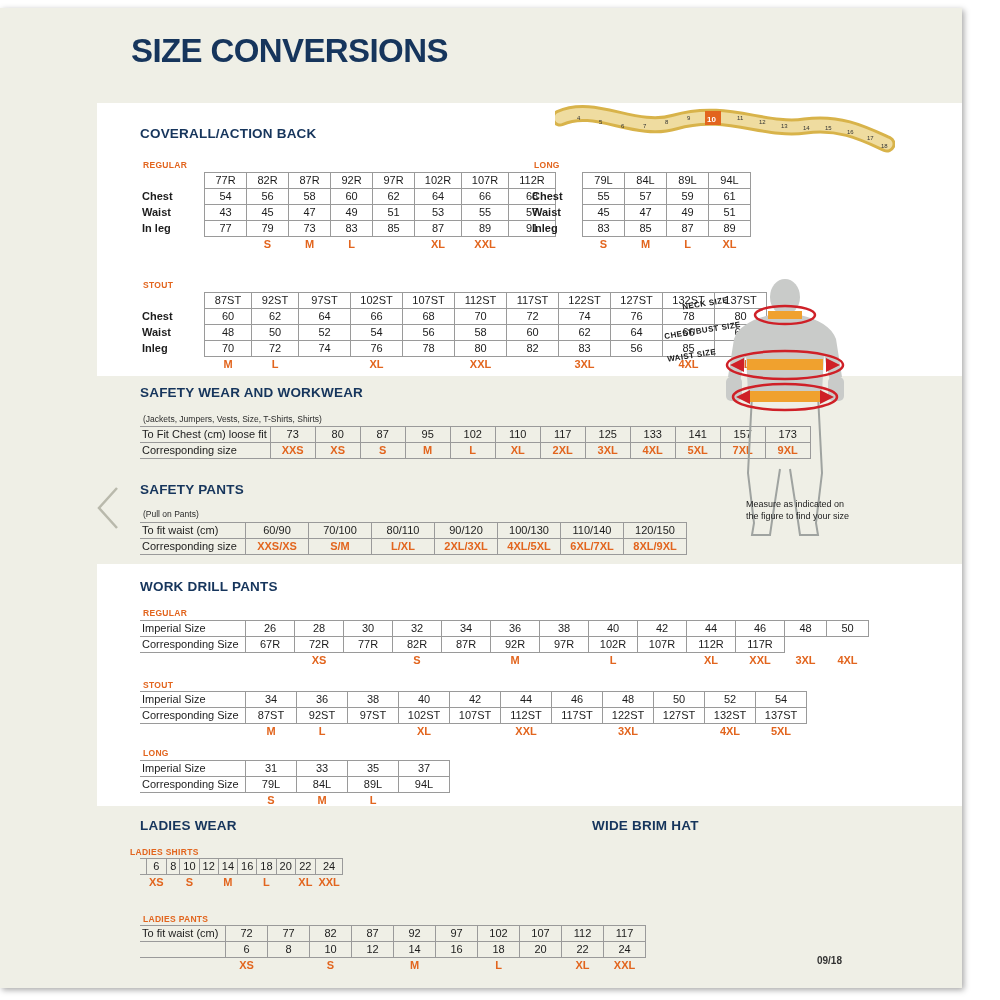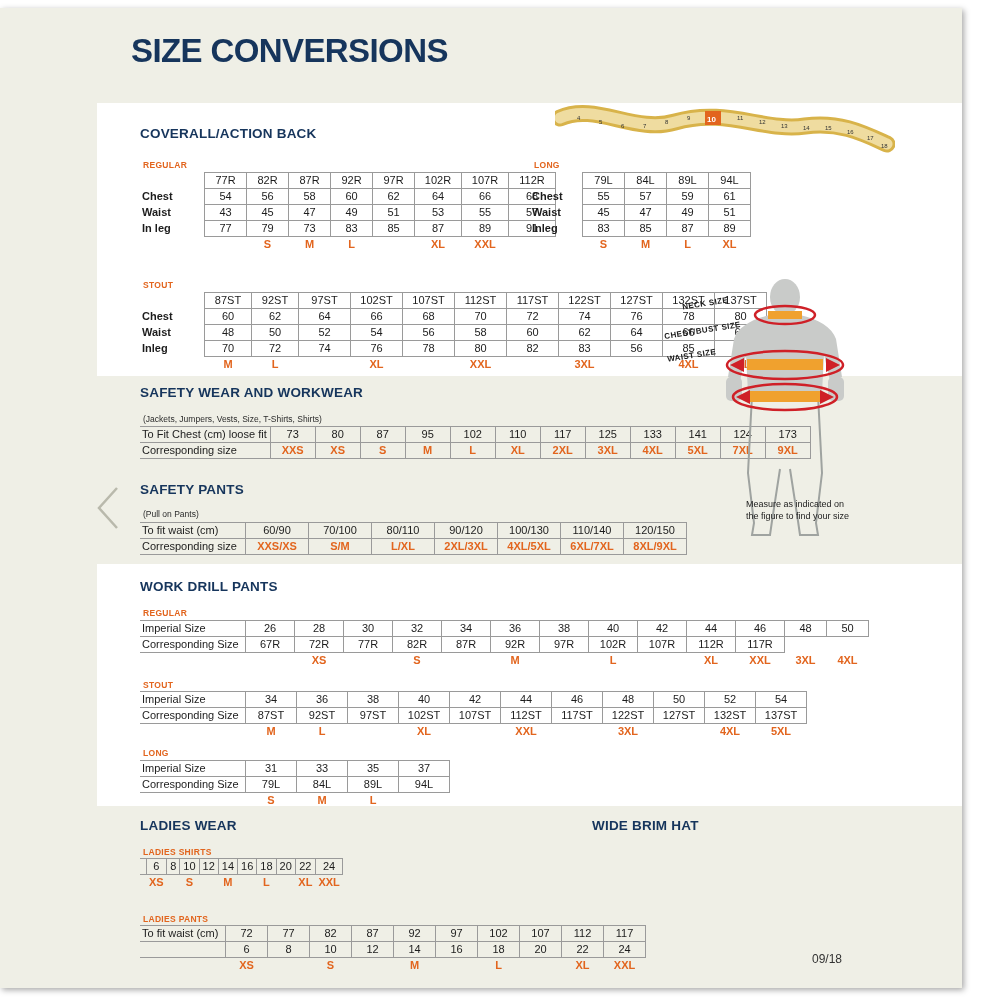--- a/index.html
+++ b/index.html
@@ -23,21 +23,21 @@
   table.g td.lab{text-align:left;font-weight:bold;border-left:none;border-top:none;border-bottom:none;padding-left:2px;}
   table.g td.labp{text-align:left;border-left:none;padding-left:2px;}
   table.g td.nb{border:none;}
   .size{color:#e2651e;font-weight:bold;}
 
   .sizerow td{border:none !important;}
 
   .figure{position:absolute;left:690px;top:265px;width:190px;height:280px;}
   .meas{position:absolute;left:746px;top:490px;width:110px;font-size:9px;color:#1c1c1c;line-height:1.35;}
   .tapelabel{position:absolute;font-size:8px;font-weight:bold;color:#1c1c1c;letter-spacing:.4px;}
-  .footer{position:absolute;right:120px;bottom:22px;font-size:12px;color:#333;}
+  .footer{position:absolute;right:120px;bottom:22px;font-size:10px;color:#333;font-weight:bold;}
   .arrowleft{position:absolute;left:95px;top:478px;}
 </style>
 </head>
 <body>
 
 <div class="page">
   <div class="sheet">
     <div class="leftband"></div>
     <div class="headerband"></div>
     <div class="midband1"></div>
@@ -257,21 +257,21 @@
         <td style="width:38px">73</td>
         <td style="width:38px">80</td>
         <td style="width:38px">87</td>
         <td style="width:38px">95</td>
         <td style="width:38px">102</td>
         <td style="width:38px">110</td>
         <td style="width:38px">117</td>
         <td style="width:38px">125</td>
         <td style="width:38px">133</td>
         <td style="width:38px">141</td>
-        <td style="width:38px">124</td>
+        <td style="width:38px">157</td>
         <td style="width:38px">173</td>
       </tr>
       <tr>
         <td class="labp">Corresponding size</td>
         <td class="size">XXS</td>
         <td class="size">XS</td>
         <td class="size">S</td>
         <td class="size">M</td>
         <td class="size">L</td>
         <td class="size">XL</td>
@@ -440,21 +440,21 @@
         <td></td>
         <td class="size">S</td>
         <td class="size">M</td>
         <td class="size">L</td>
         <td></td>
       </tr>
     </tbody>
       </table>
 
     <div class="sect" style="left:140px;top:810px;">LADIES WEAR</div>
-    <div class="orangelab" style="left:143px;top:839px;">LADIES SHIRTS</div>
+    <div class="orangelab" style="left:130px;top:839px;">LADIES SHIRTS</div>
     <table class="g" style="left:140px;top:850px;">
       <tbody>
       <tr>
         <td class="labp"></td>
         <td>6</td>
         <td>8</td>
         <td>10</td>
         <td>12</td>
         <td>14</td>
         <td>16</td>

